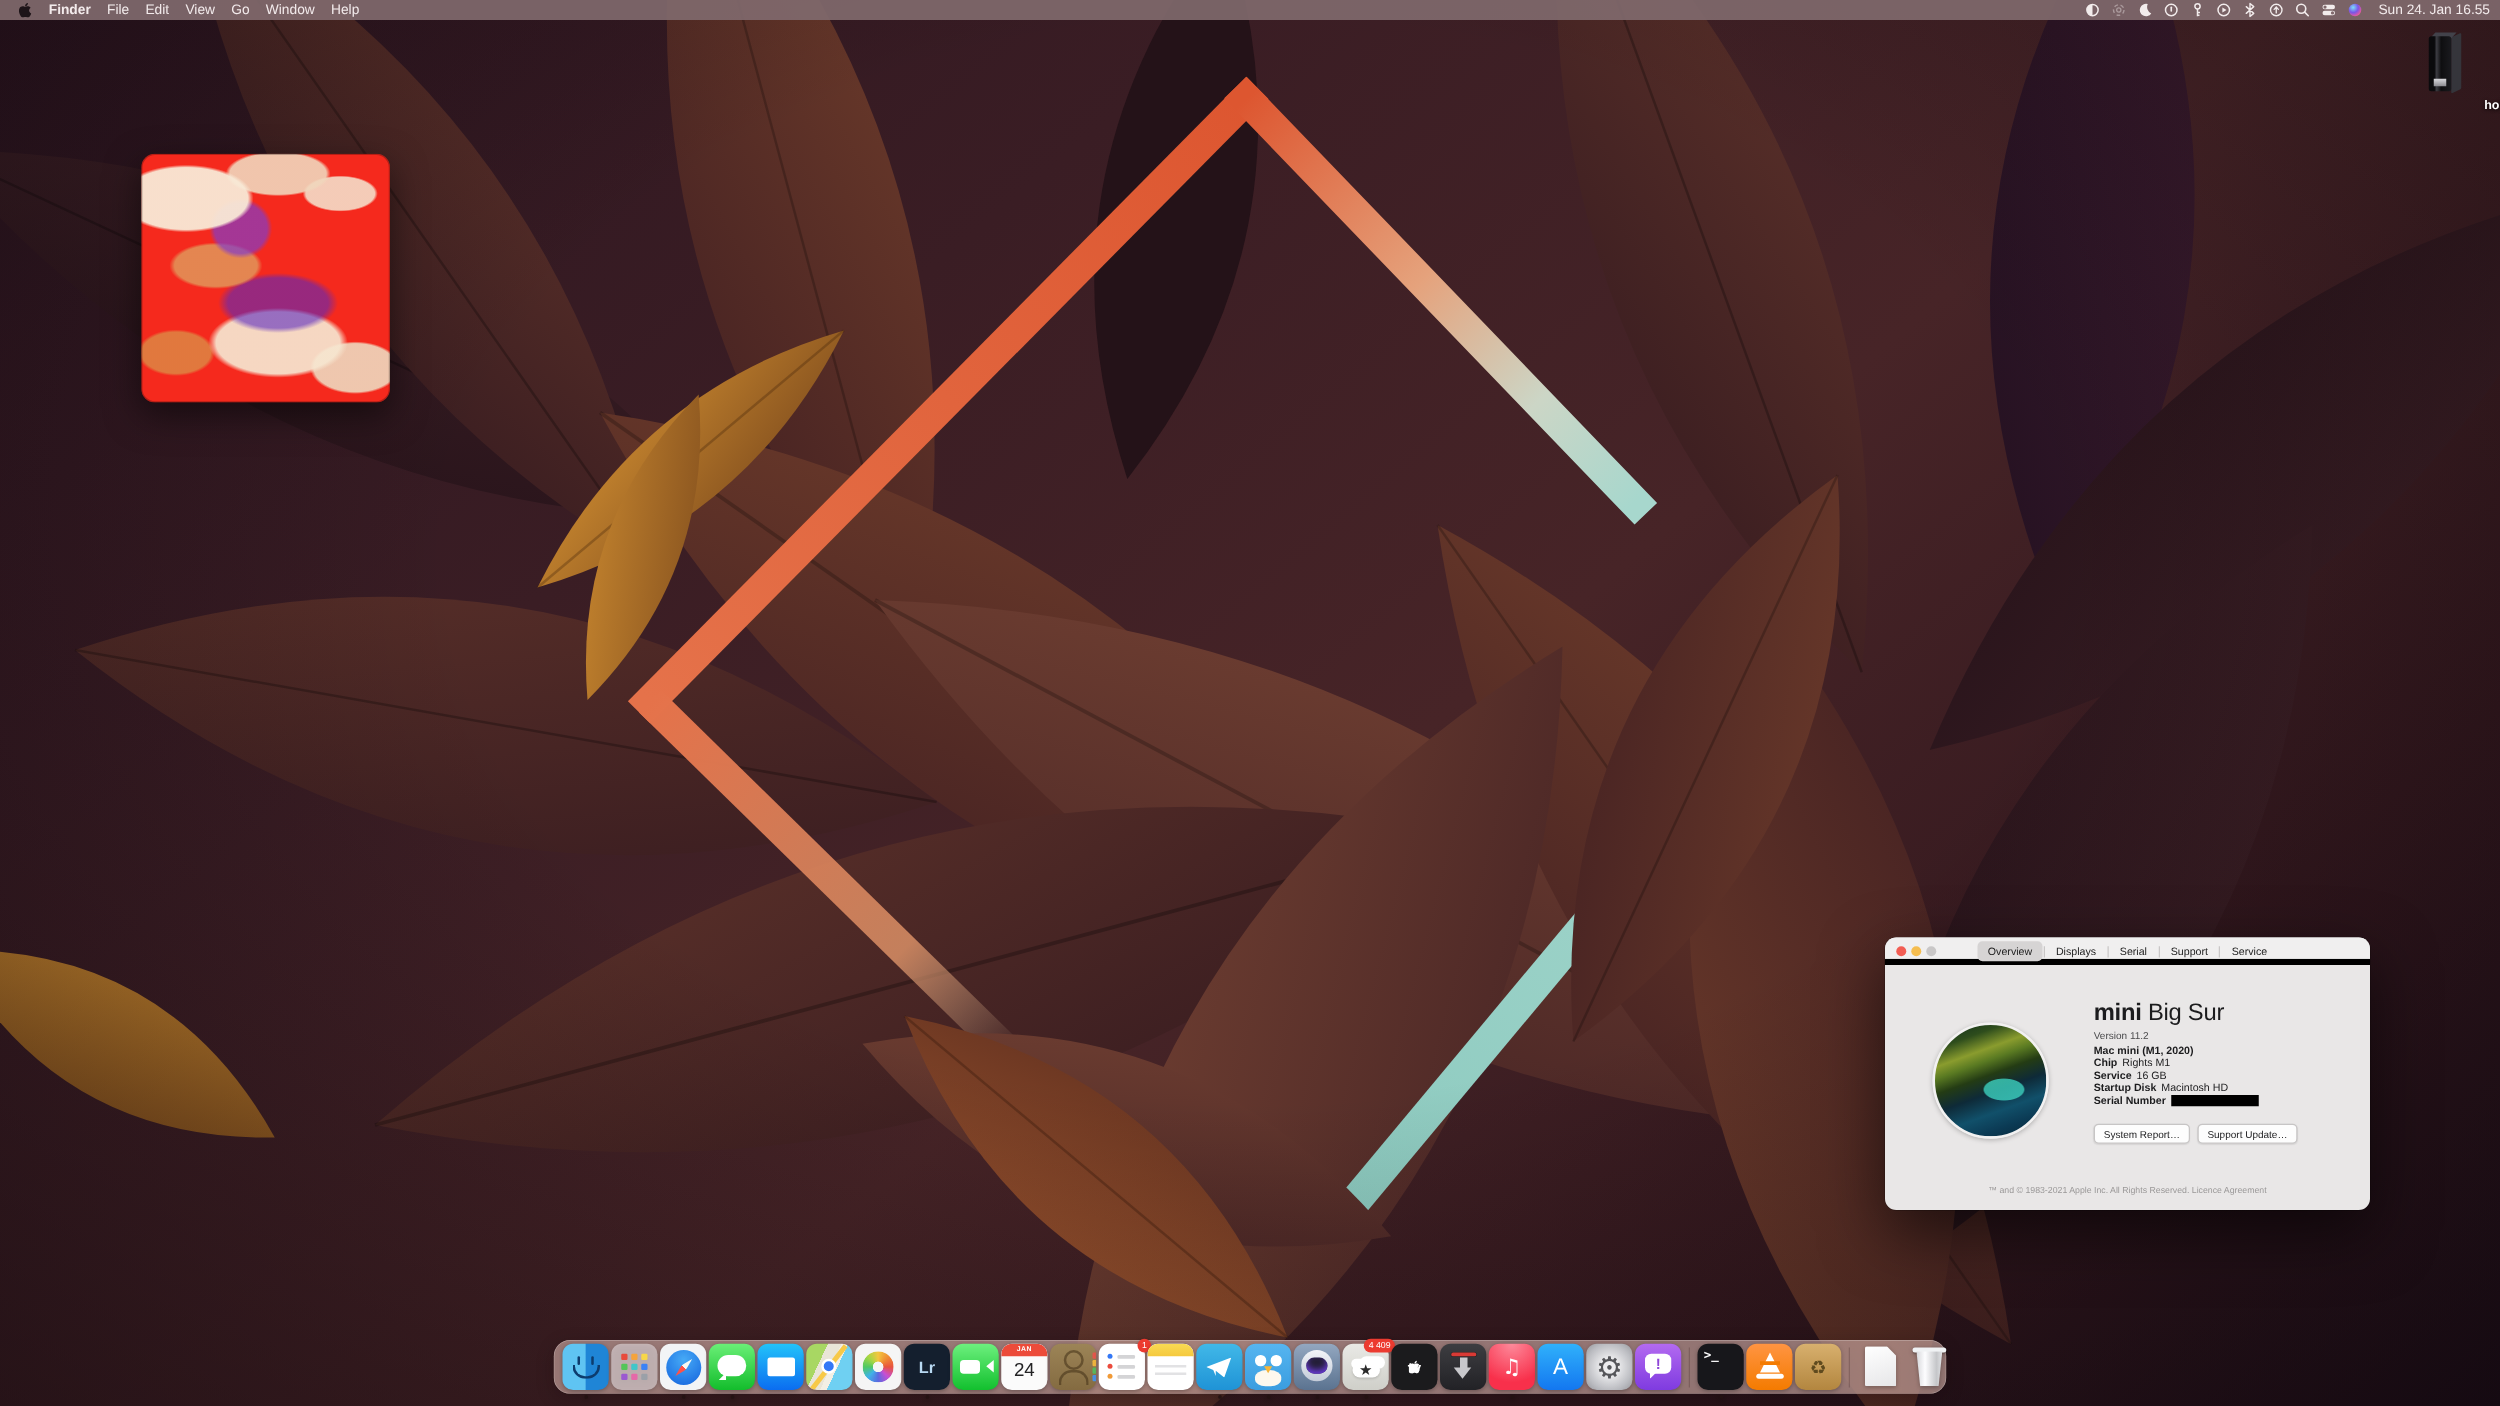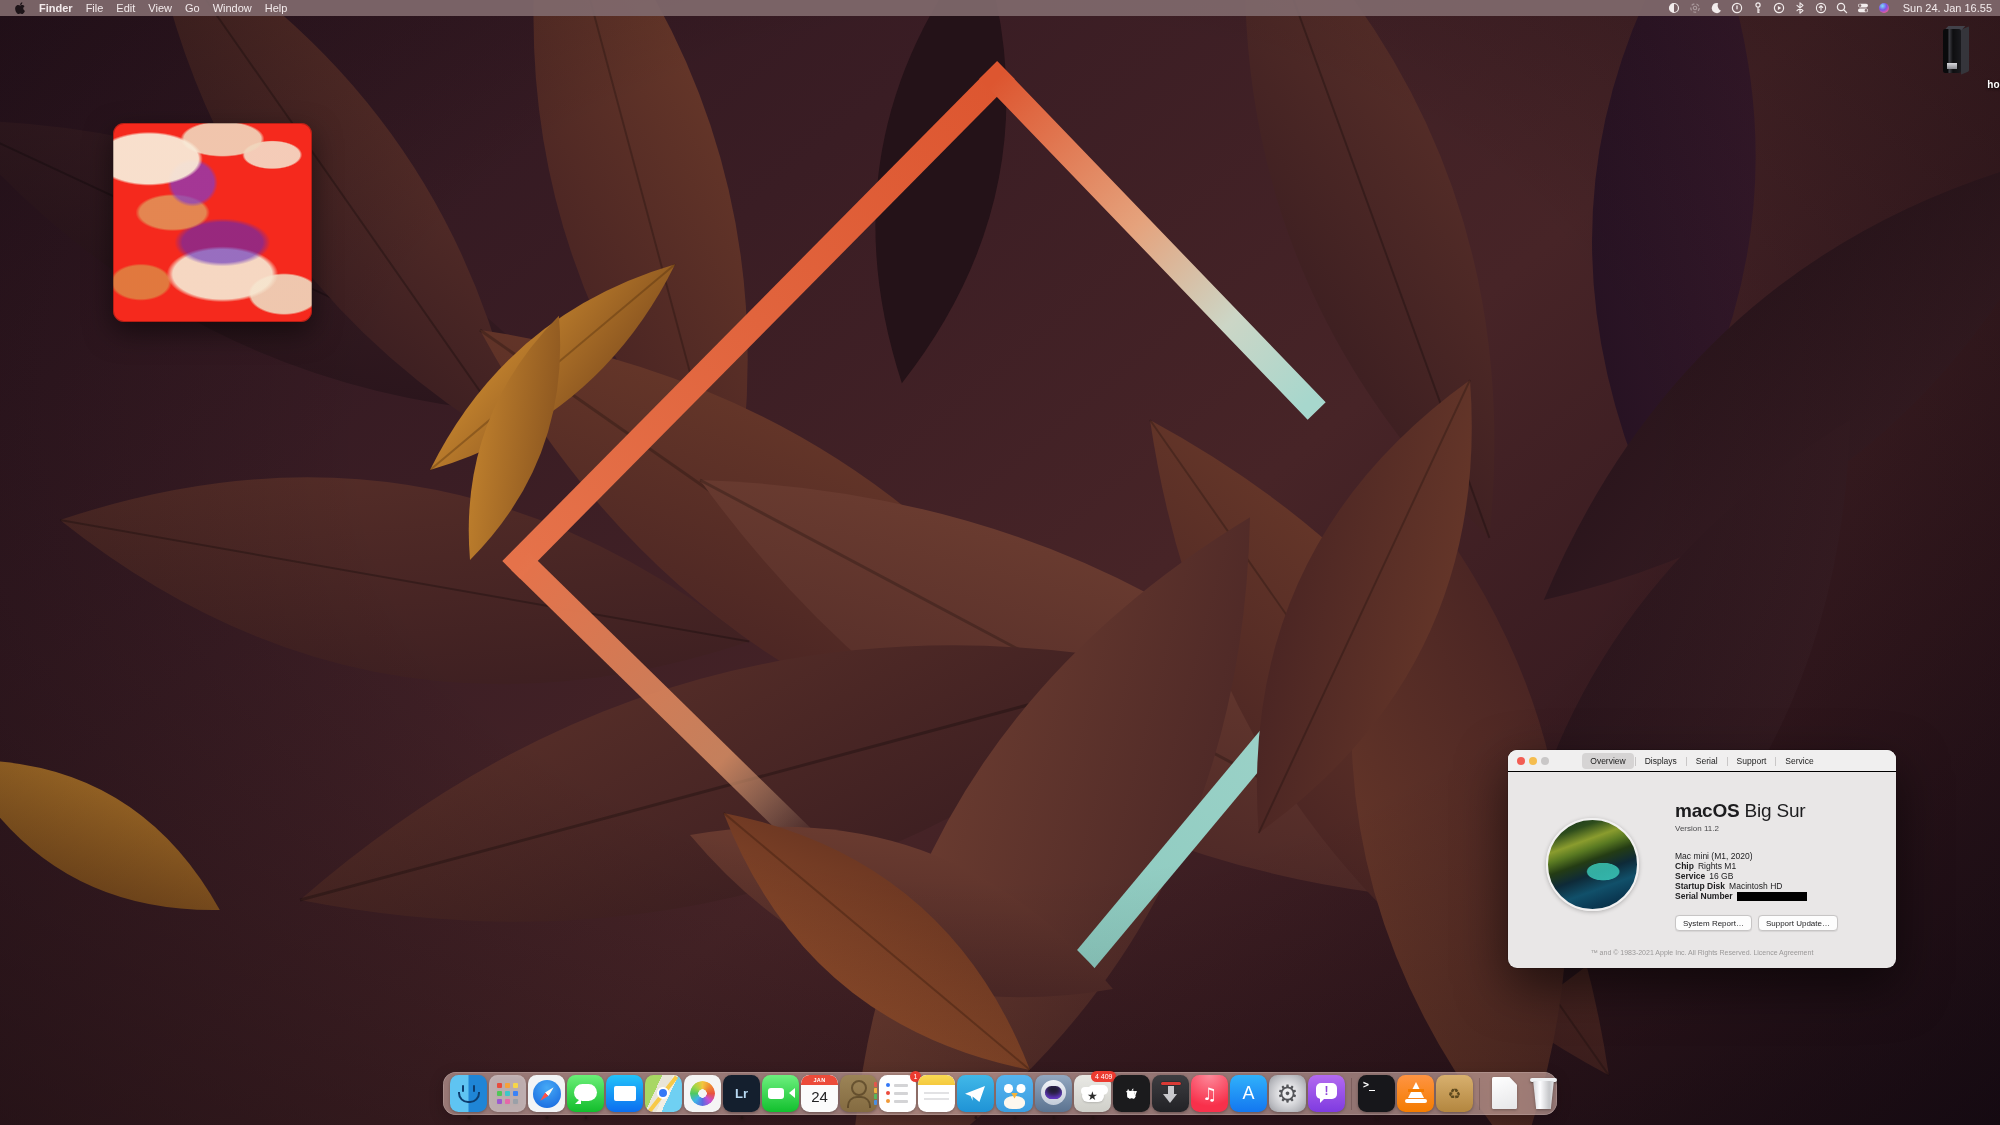--- a/index.html
+++ b/index.html
@@ -38,40 +38,40 @@
   .drive-side{position:absolute;left:23px;top:1px;width:8px;height:45px;background:#35353b;transform:skewY(-24deg);border-radius:1px;}
   .drive-top{position:absolute;left:8px;top:-1px;width:17px;height:5px;background:#42424a;transform:skewX(-42deg);}
   .drive-front{position:absolute;left:5px;top:2px;width:18px;height:44px;border-radius:2px;
     background:linear-gradient(90deg,#0a0a0c 0 25%,#3c3c42 35%,#0e0e10 55%,#1a1a1e 100%);}
   .drive-label-strip{position:absolute;left:9px;top:36px;width:10px;height:6px;background:linear-gradient(#d8d8dc,#8a8a90);}
   .drive-name{position:absolute;left:1968px;top:79px;width:62px;text-align:center;color:#fff;font-size:10px;font-weight:700;
     text-shadow:0 1px 3px rgba(0,0,0,.9);}
   
   .about{position:absolute;left:1508px;top:750px;width:388px;height:218px;border-radius:9px;background:#e9e7e7;
     box-shadow:0 18px 50px rgba(0,0,0,.55), 0 0 0 .5px rgba(0,0,0,.25);z-index:40;font-size:8.5px;color:#1c1c1e;}
-  .about-titlebar{position:relative;height:22px;border-bottom:1px solid #000000;border-radius:9px 9px 0 0;background:#f0efef;}
+  .about-titlebar{position:relative;height:22px;border-bottom:5px solid #000000;border-radius:9px 9px 0 0;background:#f0efef;}
   .tl{position:absolute;top:7px;width:8px;height:8px;border-radius:50%;}
   .tl.red{left:9px;background:#f25d53;}
   .tl.yellow{left:21px;background:#f5bd4f;}
   .tl.gray{left:33px;background:#c9c7c7;}
   .tabs{position:absolute;left:0;right:0;top:0;height:22px;display:flex;align-items:center;justify-content:center;gap:0;}
   .tab{padding:3px 8px;border-radius:4px;color:#222;white-space:nowrap;}
   .tab.sel{background:#d6d4d4;}
   .tsep{width:1px;height:9px;background:#c9c7c7;margin:0 1px;}
   .about-circle{position:absolute;left:38px;top:68px;width:93px;height:93px;border-radius:50%;border:2px solid #f2f1f1;
     box-shadow:0 1px 4px rgba(0,0,0,.25);
     background:
       radial-gradient(26px 14px at 62% 58%, rgba(60,208,190,.8) 0 60%, transparent 65%),
       linear-gradient(160deg,#0c2a1c 0%,#2e4d1c 16%,#8a9c2e 28%,#5a7a22 36%,#243c14 46%,#0e2a38 58%,#11506a 72%,#0b3a54 84%,#072636 100%);}
   .about-body{position:absolute;left:167px;top:50px;width:210px;}
   .os-title{font-size:19px;letter-spacing:-.2px;}
   .os-bold{font-weight:700;}
   .os-light{font-weight:300;}
   .os-version{font-size:8px;color:#4a4a4c;margin-top:2px;}
-  .model{font-weight:400;margin-top:18px;font-size:8.5px;}
+  .model{font-weight:700;margin-top:2px;font-size:8.5px;}
   .spec-row{margin-top:0;display:flex;gap:4px;align-items:center;}
   .spec-label{font-weight:700;}
   .serial-bar{width:70px;height:9px;background:#000;}
   .btn-row{margin-top:14px;display:flex;gap:6px;}
   .mac-btn{font-size:8px;padding:2.5px 7px;background:#fdfdfd;border:1px solid #c7c5c5;border-radius:4px;color:#1c1c1e;
     box-shadow:0 .5px 1px rgba(0,0,0,.08);white-space:nowrap;}
   .about-footer{position:absolute;left:0;right:0;top:199px;text-align:center;font-size:7px;color:#9a9898;}
   
   .dock{position:absolute;left:443px;top:1072px;width:1114px;height:43px;border-radius:13px;
     background:rgba(233,196,190,.55);backdrop-filter:blur(18px);
@@ -452,21 +452,21 @@
         <span class="tab">Serial</span>
         <span class="tsep"></span>
         <span class="tab">Support</span>
         <span class="tsep"></span>
         <span class="tab">Service</span>
       </div>
     </div>
     <div class="about-circle"></div>
     <div class="about-body">
       <div class="os-title">
-        <span class="os-bold">macOS</span>
+        <span class="os-bold">mini</span>
         <span class="os-light">Big Sur</span>
       </div>
       <div class="os-version">Version 11.2</div>
       <div class="model">Mac mini (M1, 2020)</div>
       <div class="spec-row">
         <span class="spec-label">Chip</span>
         <span class="spec-value">Rights M1</span>
       </div>
       <div class="spec-row">
         <span class="spec-label">Service</span>

